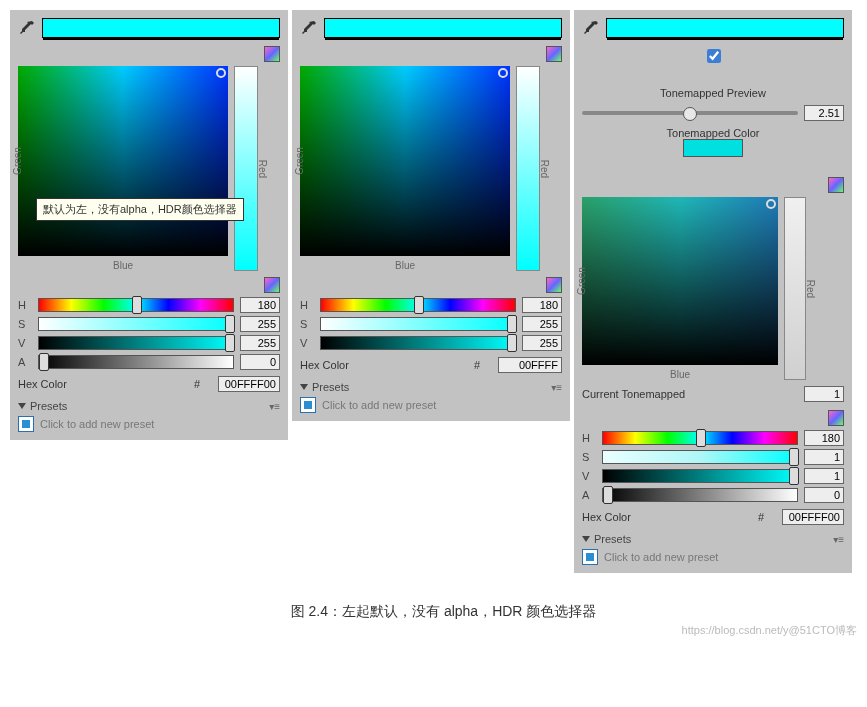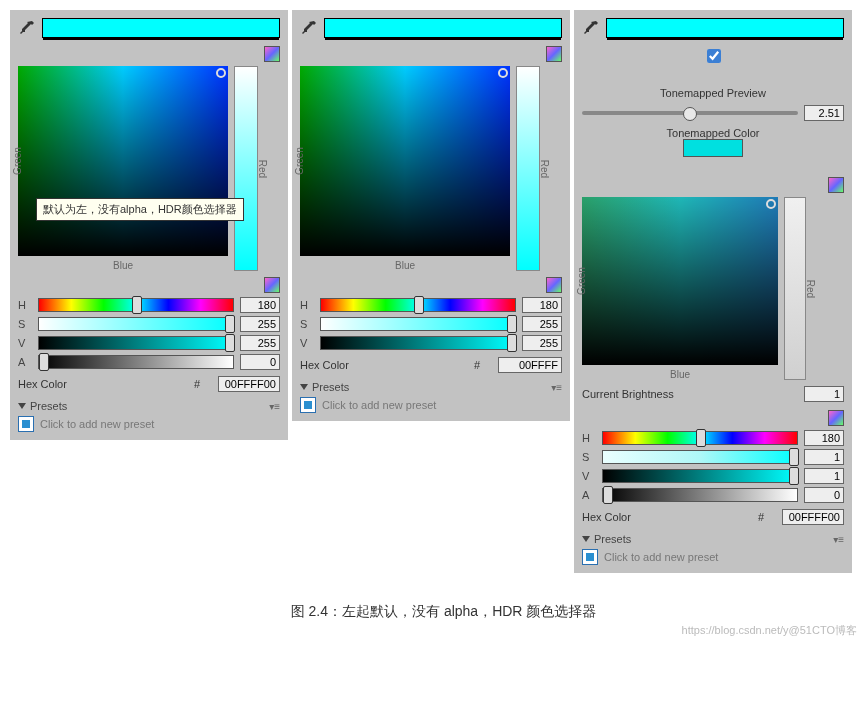--- a/index.html
+++ b/index.html
@@ -494,21 +494,21 @@
           <div class="axis-green">Green</div>
         </div>
         <div class="axis-blue">Blue</div>
       </div>
       <div class="vstrip small" style="background:linear-gradient(180deg,#f0f0f0,#d0d0d0)">
         <div class="axis-red-strip">Red</div>
       </div>
     </div>
 
     <div class="brightness-row">
-      <span>Current Brightness</span>
+      <span>Current Tonemapped</span>
       <input class="num-field" value="1" style="">
     </div>
 
     <div class="mode-icon-row">
         <div class="mode-icon"></div>
       </div>
 
     <div class="sliders">
       <div class="srow">
         <span class="lab">H</span>

